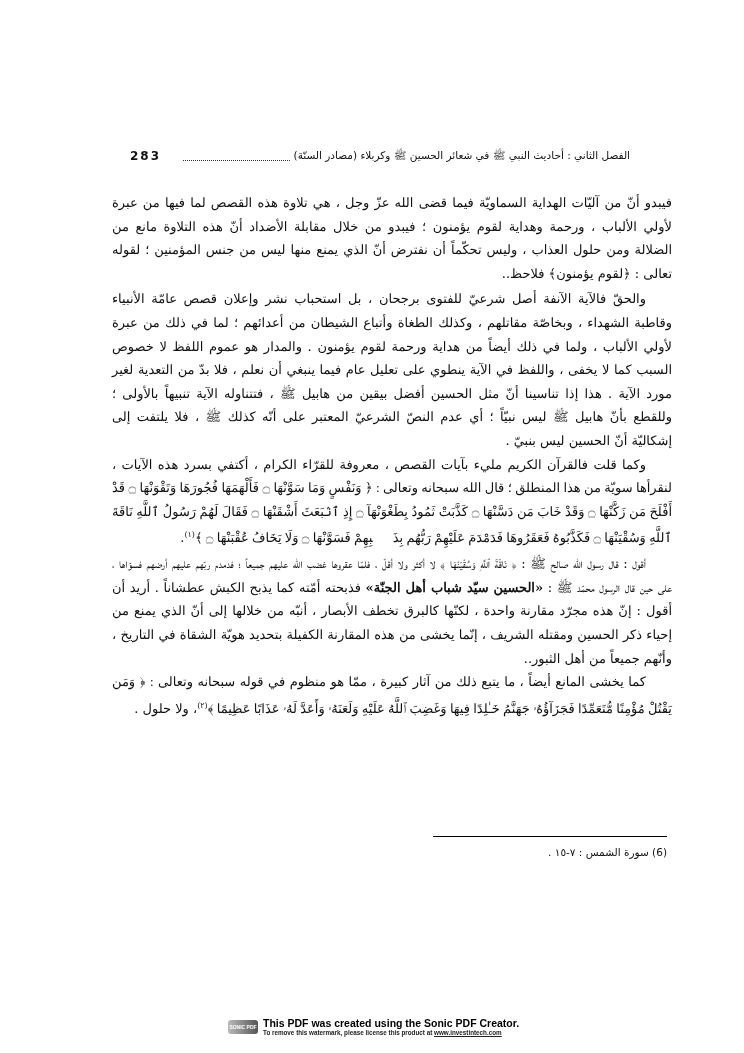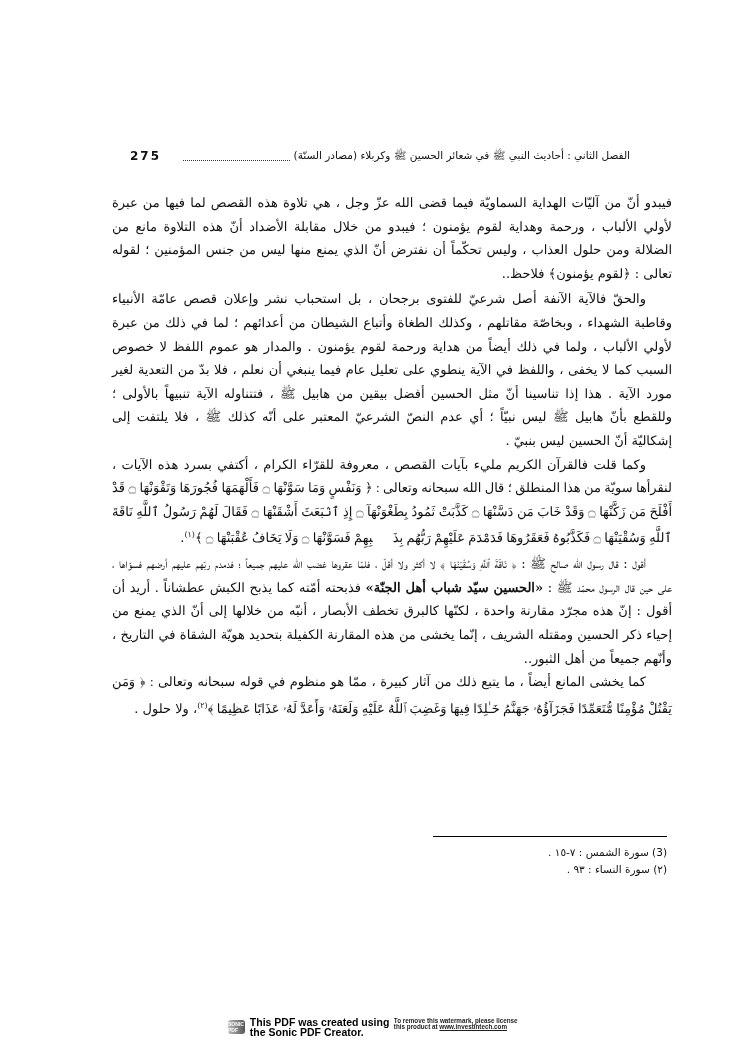--- a/index.html
+++ b/index.html
@@ -14,34 +14,34 @@
   .body p.indent { text-indent: 26px; }
   .body p.gap { margin-top: 2px; }
   .quran { font-family: Liberation Serif, serif; }
   .sup { font-size: 8px; vertical-align: super; }
   .bold { font-weight: bold; }
   .footnote-rule { position: absolute; top: 836px; left: 433px; width: 234px; height: 1px; border-top: 1.5px solid #000; }
   .footnotes { position: absolute; top: 844px; left: 380px; width: 287px; direction: rtl; font-size: 10.5px; line-height: 17px; font-family: "DejaVu Sans", sans-serif; }
   .footnotes div { white-space: nowrap; }
   .watermark { position: absolute; top: 1012px; left: 228px; width: 300px; height: 30px; display: flex; align-items: center; font-family: "Liberation Sans", sans-serif; }
   .wm-logo { width: 30px; height: 14px; border-radius: 3px; background: linear-gradient(90deg, #bbb, #555); color: #fff; font-size: 5px; font-weight: bold; display: flex; align-items: center; justify-content: center; margin-right: 5px; }
-  .wm-text { display: flex; flex-direction: row; line-height: 1; }
+  .wm-text { display: flex; flex-direction: column; line-height: 1; }
   .wm-main { font-size: 10.5px; font-weight: bold; color: #000; }
   .wm-sub { font-size: 6.3px; font-weight: bold; color: #222; margin-top: 1px; }
   .wm-link { text-decoration: underline; color: #222; }
 </style>
 </head>
 <body>
 
 <div class="page">
 
   <div class="header">
     <span class="title">الفصل الثاني : أحاديث النبي ﷺ في شعائر الحسين ﷺ وكربلاء (مصادر السنّة)</span>
     <span class="dots"></span>
-    <span class="pageno">275</span>
+    <span class="pageno">283</span>
   </div>
 
   <div class="body">
     <p>
       <span>فيبدو أنّ من آليّات الهداية السماويّة فيما قضى الله عزّ وجل ، هي تلاوة هذه القصص لما فيها من عبرة لأولي الألباب ، ورحمة وهداية لقوم يؤمنون ؛ فيبدو من خلال مقابلة الأضداد أنّ هذه التلاوة مانع من الضلالة ومن حلول العذاب ، وليس تحكّماً أن نفترض أنّ الذي يمنع منها ليس من جنس المؤمنين ؛ لقوله تعالى : ﴿لقوم يؤمنون﴾ فلاحظ..</span>
     </p>
     <p class="indent gap">
       <span>والحقّ فالآية الآنفة أصل شرعيّ للفتوى برجحان ، بل استحباب نشر وإعلان قصص عامّة الأنبياء وقاطبة الشهداء ، وبخاصّة مقاتلهم ، وكذلك الطغاة وأتباع الشيطان من أعدائهم ؛ لما في ذلك من عبرة لأولي الألباب ، ولما في ذلك أيضاً من هداية ورحمة لقوم يؤمنون . والمدار هو عموم اللفظ لا خصوص السبب كما لا يخفى ، واللفظ في الآية ينطوي على تعليل عام فيما ينبغي أن نعلم ، فلا بدّ من التعدية لغير مورد الآية . هذا إذا تناسينا أنّ مثل الحسين أفضل بيقين من هابيل ﷺ ، فتتناوله الآية تنبيهاً بالأولى ؛ وللقطع بأنّ هابيل ﷺ ليس نبيّاً ؛ أي عدم النصّ الشرعيّ المعتبر على أنّه كذلك ﷺ ، فلا يلتفت إلى إشكاليّة أنّ الحسين ليس بنبيّ .</span>
     </p>
     <p class="indent">
@@ -50,22 +50,21 @@
     <p class="indent gap">
       <span>أقول : قال رسول الله صالح ﷺ : ﴿ نَاقَةَ ٱللَّهِ وَسُقْيَنْهَا ﴾ لا أكثر ولا أقلّ ، فلمّا عقروها غضب الله عليهم جميعاً ؛ فدمدم ربّهم عليهم أرضهم فسوّاها ، على حين قال الرسول محمّد ﷺ : </span><span class="bold">«الحسين سيّد شباب أهل الجنّة»</span><span> فذبحته أمّته كما يذبح الكبش عطشاناً . أريد أن أقول : إنّ هذه مجرّد مقارنة واحدة ، لكنّها كالبرق تخطف الأبصار ، أنبّه من خلالها إلى أنّ الذي يمنع من إحياء ذكر الحسين ومقتله الشريف ، إنّما يخشى من هذه المقارنة الكفيلة بتحديد هويّة الشقاة في التاريخ ، وأنّهم جميعاً من أهل الثبور..</span>
     </p>
     <p class="indent">
       <span class="quran">كما يخشى المانع أيضاً ، ما يتبع ذلك من آثار كبيرة ، ممّا هو منظوم في قوله سبحانه وتعالى : ﴿ وَمَن يَقْتُلْ مُؤْمِنًا مُّتَعَمِّدًا فَجَزَآؤُهُۥ جَهَنَّمُ خَـٰلِدًا فِيهَا وَغَضِبَ ٱللَّهُ عَلَيْهِ وَلَعَنَهُۥ وَأَعَدَّ لَهُۥ عَذَابًا عَظِيمًا ﴾</span><span class="sup">(٢)</span><span>، ولا حلول .</span>
     </p>
   </div>
 
   <div class="footnote-rule"></div>
   <div class="footnotes">
-    <div>(3) سورة الشمس : ٧-١٥ .</div>
-    <div>(٢) سورة النساء : ٩٣ .</div>
+    <div>(6) سورة الشمس : ٧-١٥ .</div>
   </div>
 
   <div class="watermark">
     <div class="wm-logo">SONIC PDF</div>
     <div class="wm-text">
       <span class="wm-main">This PDF was created using the Sonic PDF Creator.</span>
       <span class="wm-sub"><span>To remove this watermark, please license this product at </span><span class="wm-link">www.investintech.com</span></span>
     </div>
   </div>
 

